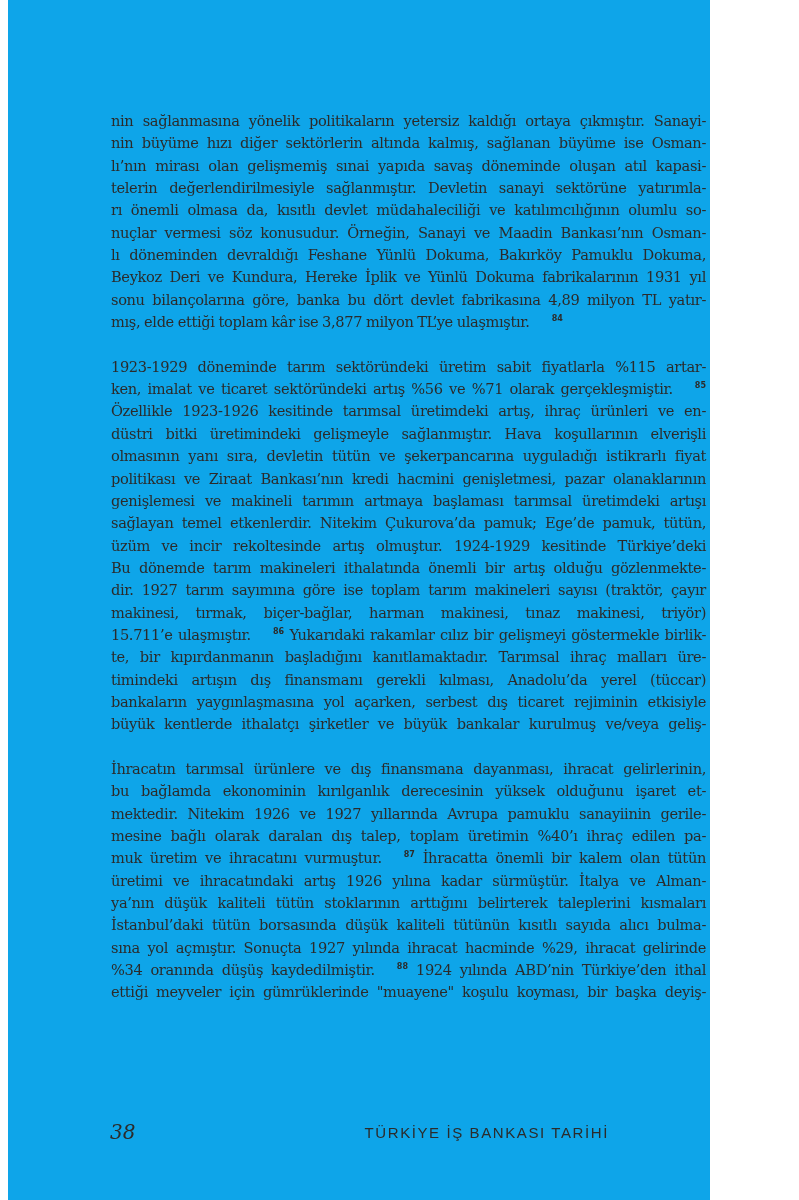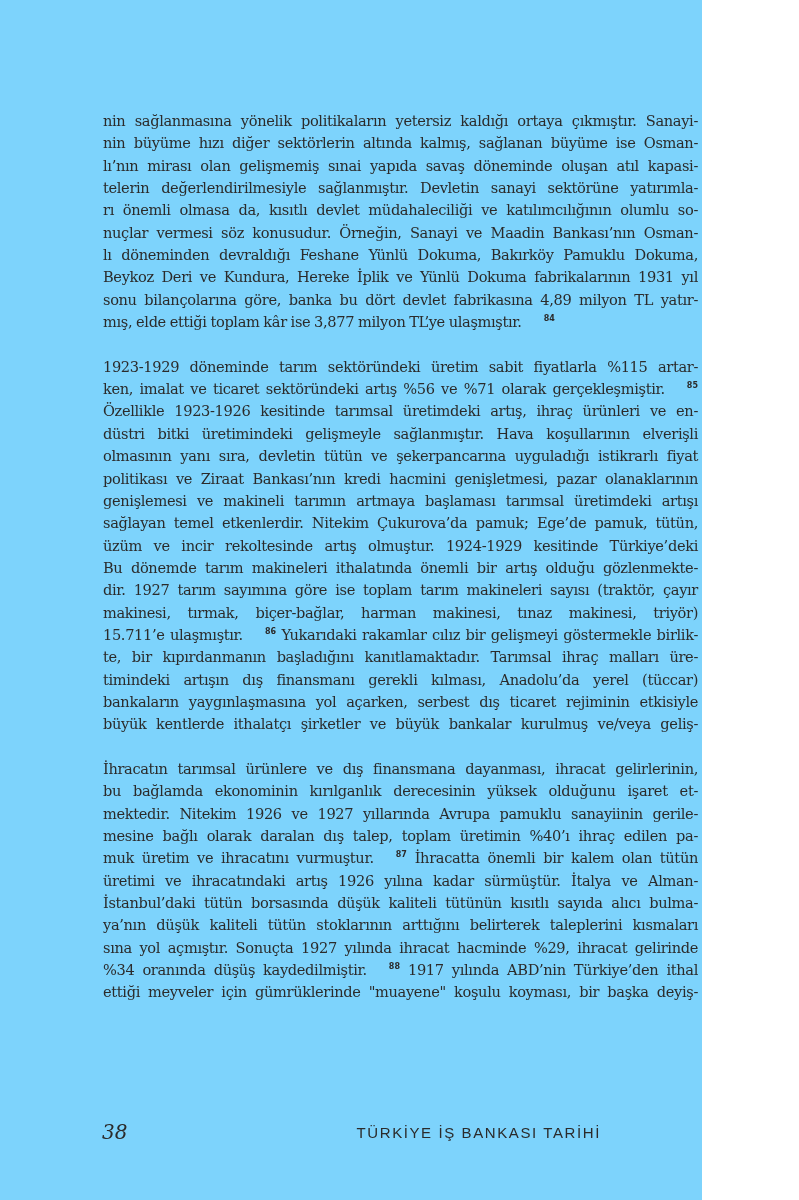--- a/index.html
+++ b/index.html
@@ -8,24 +8,24 @@
     background: #ffffff;
   }
   body {
     width: 799px;
     height: 1200px;
     position: relative;
     overflow: hidden;
   }
   .page {
     position: absolute;
-    left: 0; top: 0;
+    left: 8px; top: 0;
     width: 702px;
     height: 1200px;
-    background: #7dd3fc;
+    background: #0ea5e9;
   }
   .text-block {
     position: absolute;
     left: 103px;
     top: 110px;
     width: 595px;
     font-family: "DejaVu Serif", "Liberation Serif", serif;
     font-size: 14.6px;
     line-height: 22.35px;
     color: #2b2b2b;
@@ -118,24 +118,24 @@
       <span class="line">büyük kentlerde ithalatçı şirketler ve büyük bankalar kurulmuş ve/veya geliş-</span>
     </p>
 
     <p class="paragraph">
       <span class="line">İhracatın tarımsal ürünlere ve dış finansmana dayanması, ihracat gelirlerinin,</span>
       <span class="line">bu bağlamda ekonominin kırılganlık derecesinin yüksek olduğunu işaret et-</span>
       <span class="line">mektedir. Nitekim 1926 ve 1927 yıllarında Avrupa pamuklu sanayiinin gerile-</span>
       <span class="line">mesine bağlı olarak daralan dış talep, toplam üretimin %40’ı ihraç edilen pa-</span>
       <span class="line"><span class="line-inner">muk üretim ve ihracatını vurmuştur.</span><sup class="footnote-ref">87</sup><span class="line-inner"> İhracatta önemli bir kalem olan tütün</span></span>
       <span class="line">üretimi ve ihracatındaki artış 1926 yılına kadar sürmüştür. İtalya ve Alman-</span>
+      <span class="line">ya’nın düşük kaliteli tütün stoklarının arttığını belirterek taleplerini kısmaları</span>
       <span class="line">İstanbul’daki tütün borsasında düşük kaliteli tütünün kısıtlı sayıda alıcı bulma-</span>
-      <span class="line">ya’nın düşük kaliteli tütün stoklarının arttığını belirterek taleplerini kısmaları</span>
       <span class="line">sına yol açmıştır. Sonuçta 1927 yılında ihracat hacminde %29, ihracat gelirinde</span>
-      <span class="line"><span class="line-inner">%34 oranında düşüş kaydedilmiştir.</span><sup class="footnote-ref">88</sup><span class="line-inner"> 1917 yılında ABD’nin Türkiye’den ithal</span></span>
+      <span class="line"><span class="line-inner">%34 oranında düşüş kaydedilmiştir.</span><sup class="footnote-ref">88</sup><span class="line-inner"> 1924 yılında ABD’nin Türkiye’den ithal</span></span>
       <span class="line">ettiği meyveler için gümrüklerinde "muayene" koşulu koyması, bir başka deyiş-</span>
     </p>
 
   </div>
 
   <div class="folio">38</div>
   <div class="running-title">TÜRKİYE İŞ BANKASI TARİHİ</div>
 </div>
 
 </body></html>

